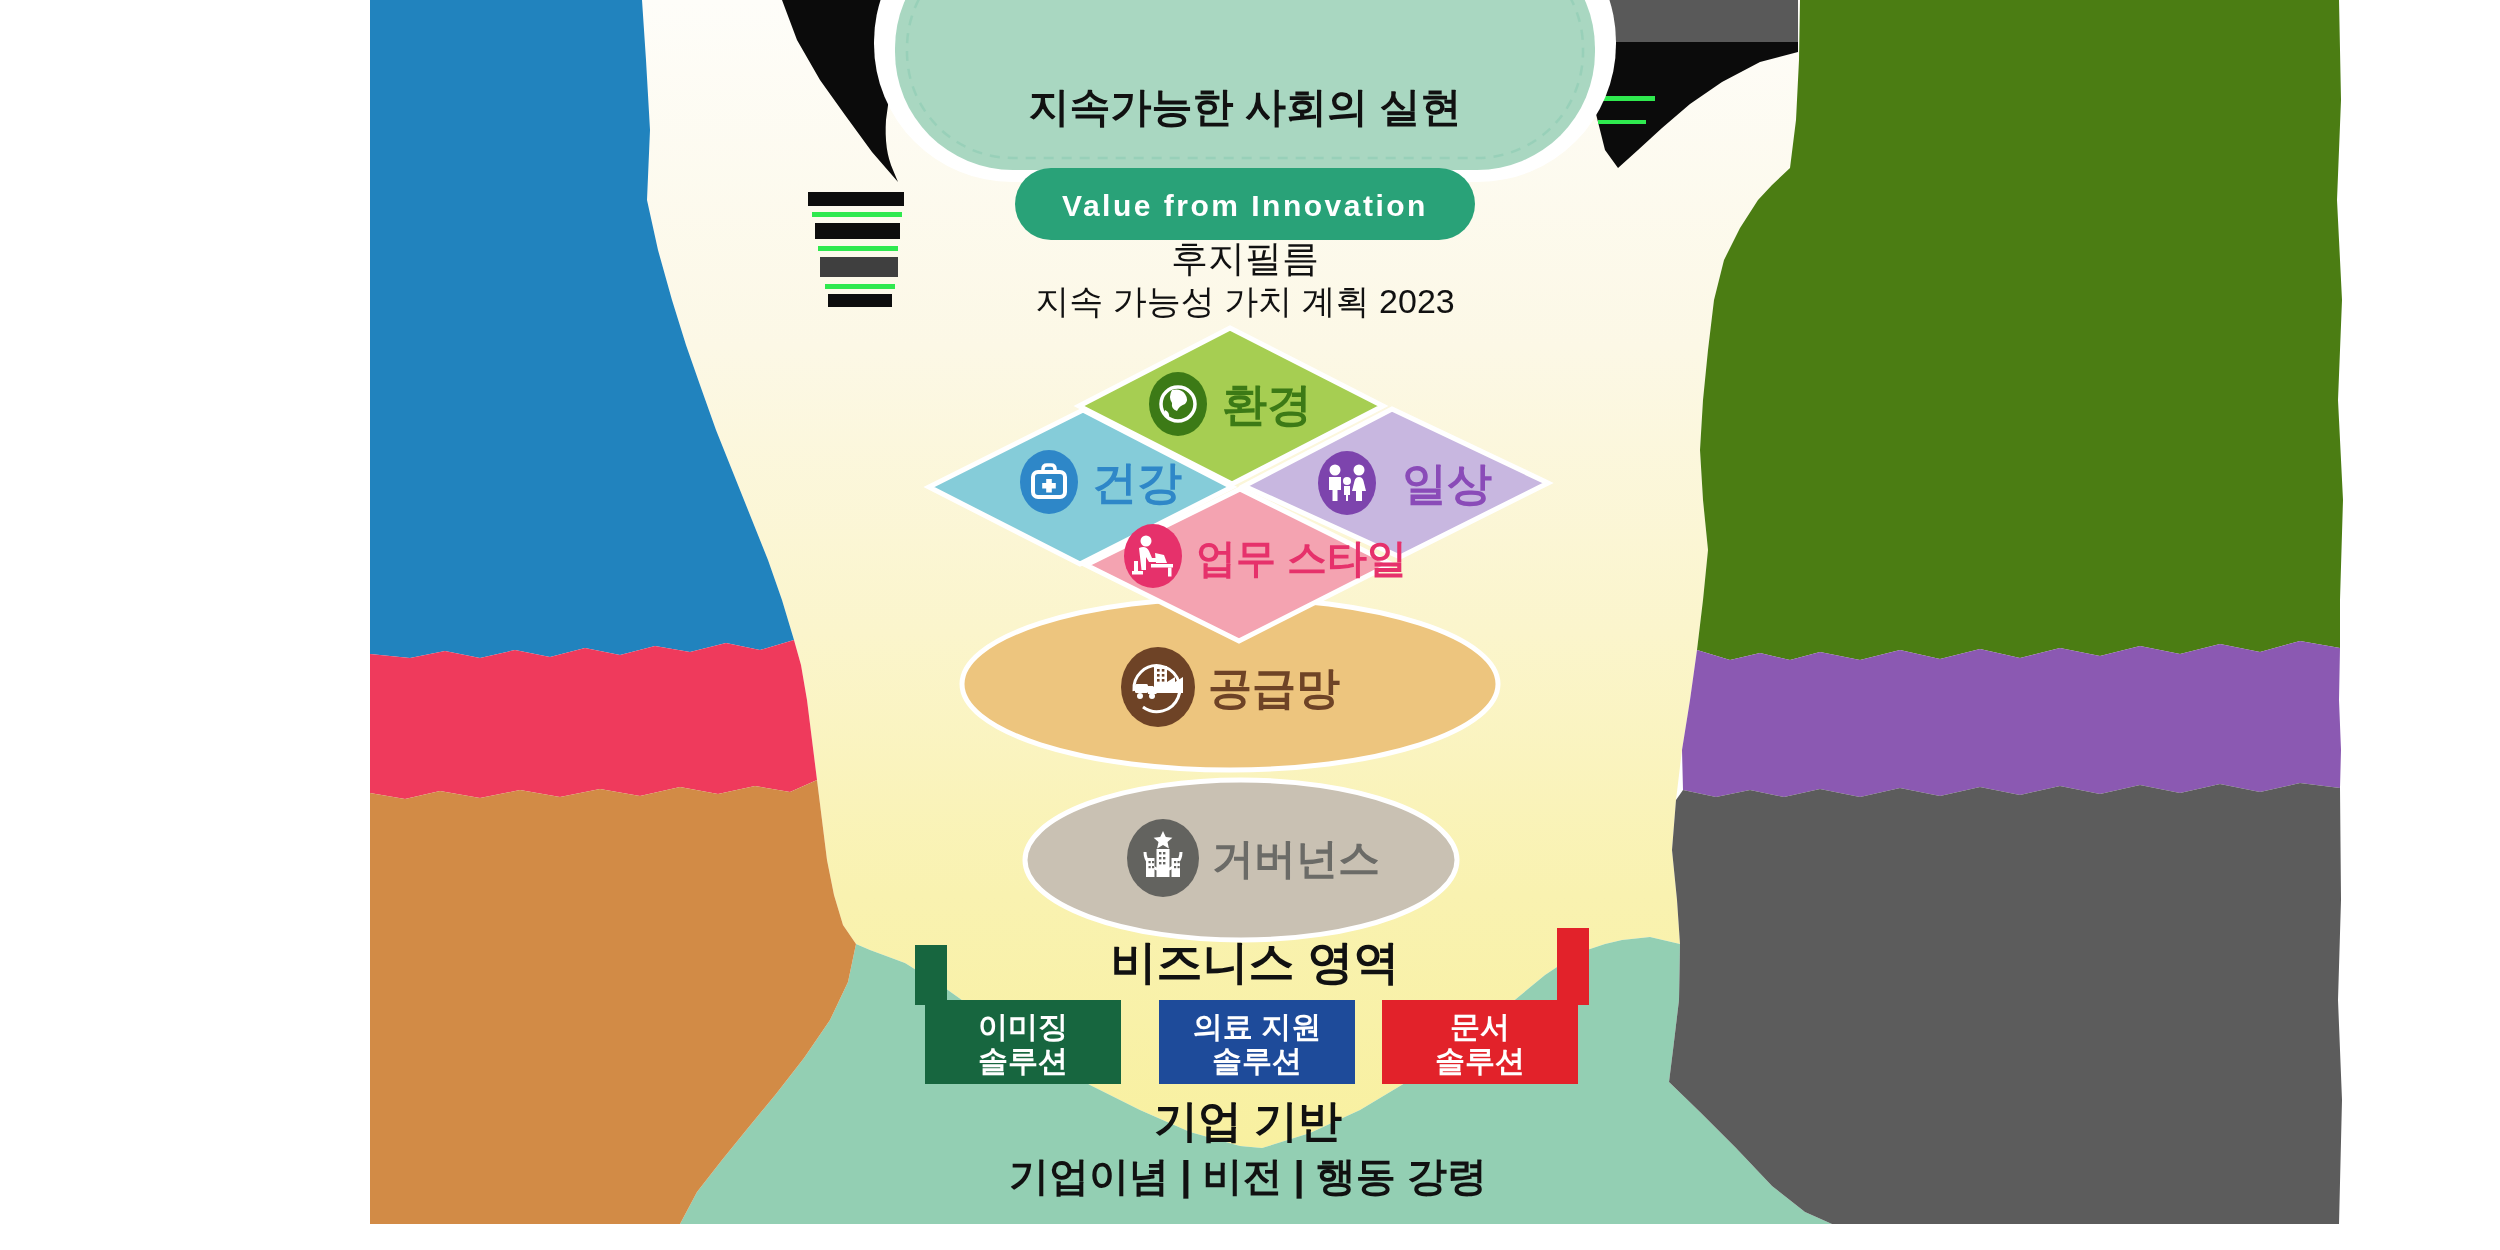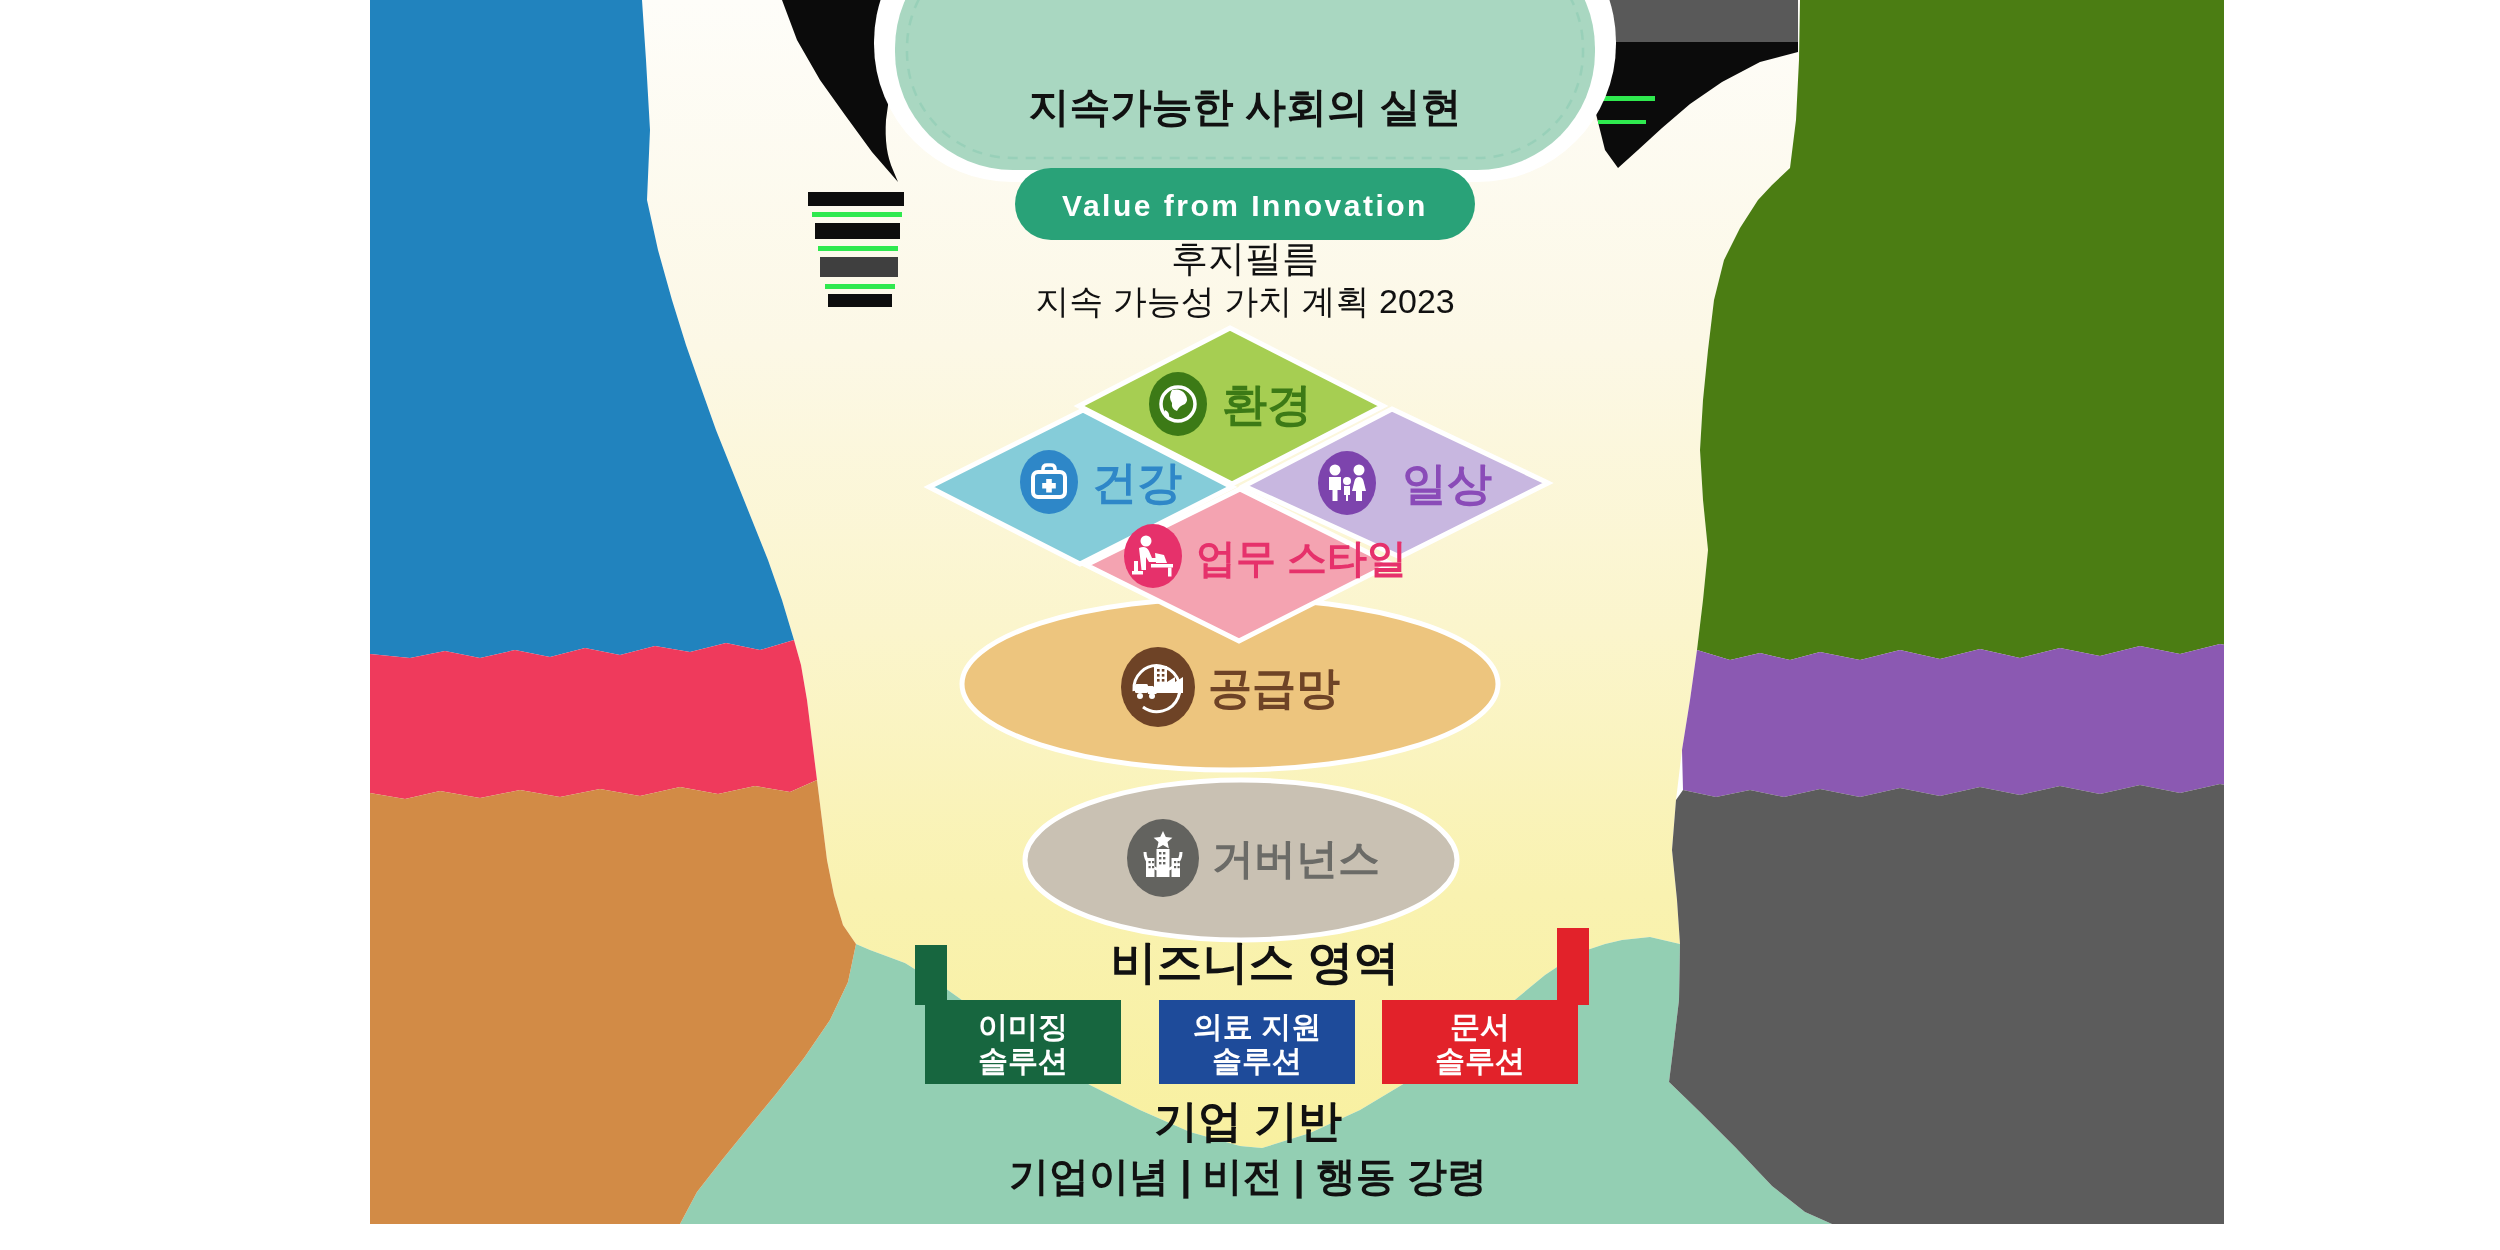--- a/index.html
+++ b/index.html
@@ -1,16 +1,16 @@
 <!DOCTYPE html>
 <html><head>
 <meta charset="utf-8">
 <style>
   html,body{margin:0;padding:0;background:#ffffff;}
-  .stage{position:relative;width:2224px;height:1250px;background:#ffffff;overflow:hidden;
+  .stage{position:relative;width:2500px;height:1250px;background:#ffffff;overflow:hidden;
          font-family:"Liberation Sans", sans-serif;}
   svg{display:block;}
   text{font-family:"Liberation Sans", sans-serif;}
   .t-bold{font-weight:bold;}
   .t-mid{font-weight:500;}
 </style>
 </head>
 <body>
 
 <div class="stage">

